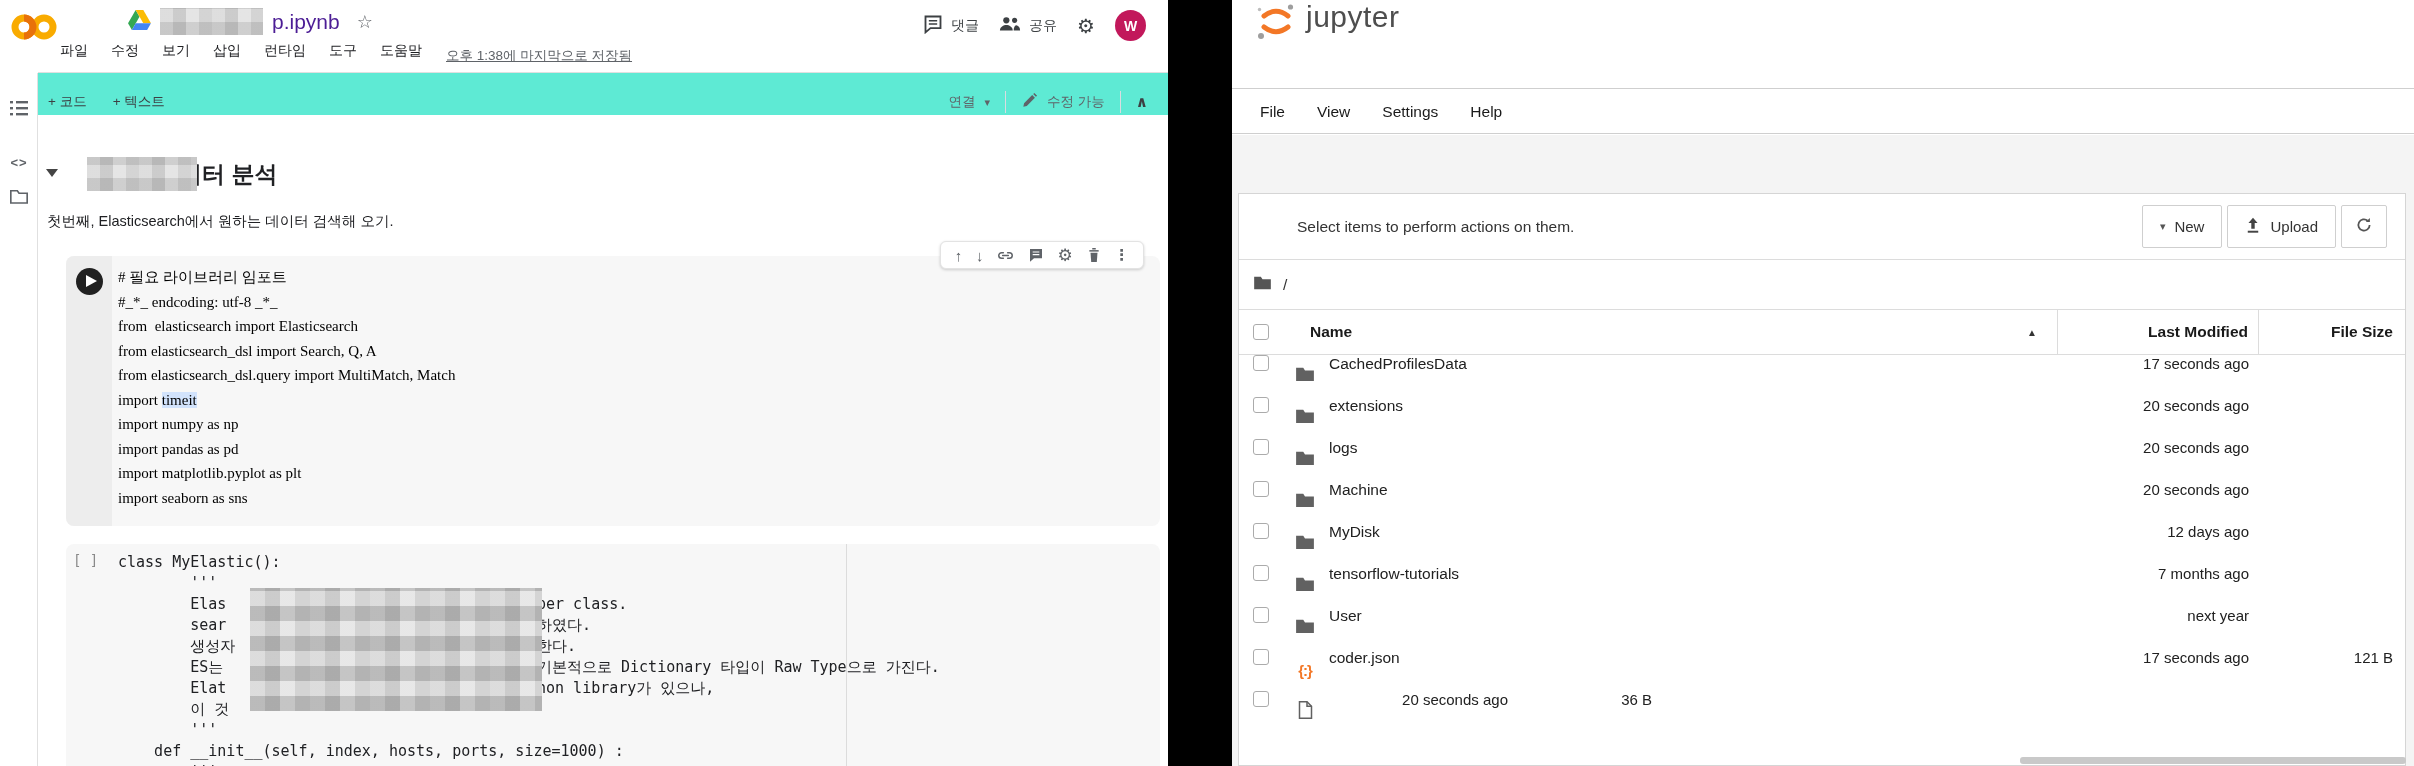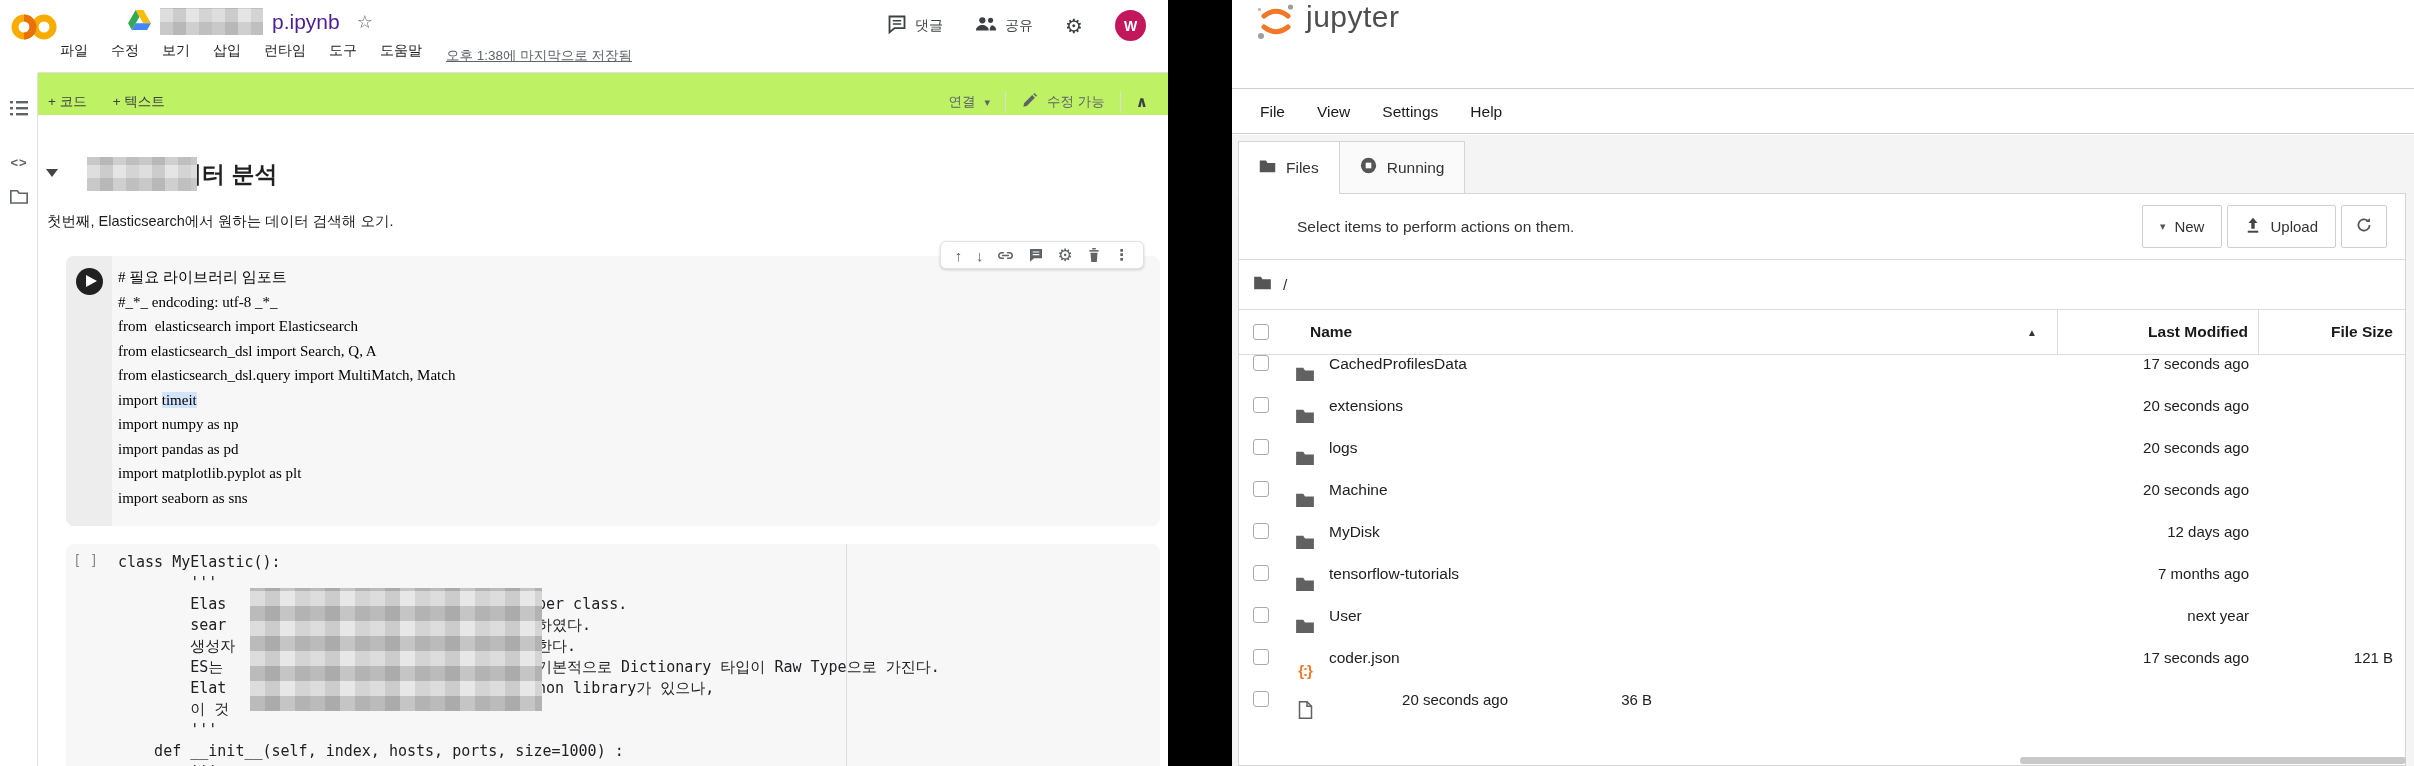--- a/index.html
+++ b/index.html
@@ -15,27 +15,27 @@
   .cl-star { font-size:18px; color:#5f6368; margin-left:8px; }
   .mosaic {
     background:
       repeating-linear-gradient(0deg, rgba(120,120,120,.18) 0 13px, rgba(255,255,255,.10) 13px 26px),
       repeating-linear-gradient(90deg, #dadada 0 13px, #c6c6c6 13px 26px, #e2e2e2 26px 39px, #cfcfcf 39px 52px);
   }
   .mosaic-title { width:103px; height:27px; }
   .cl-menurow { position:absolute; left:60px; top:42px; display:flex; align-items:center; gap:23px; font-size:14px; color:#202124; }
   .cl-menurow .menu-item { cursor:default; }
   .cl-savestatus { margin-left:14px; font-size:13.5px; color:#5f6368; text-decoration:underline; }
-  .cl-actions { position:absolute; right:22px; top:10px; display:flex; align-items:center; gap:32px; color:#3c4043; }
+  .cl-actions { position:absolute; right:22px; top:10px; display:flex; align-items:center; gap:20px; color:#3c4043; }
   .cl-action { display:flex; align-items:center; gap:8px; font-size:14px; color:#3c4043; }
   .glyph-gear { font-size:20px; color:#3c4043; }
   .cl-avatar { width:31px; height:31px; border-radius:50%; background:#C2185B; color:#fff; font-size:14px; font-weight:bold; display:flex; align-items:center; justify-content:center; }
 
   .cl-toolbar { position:absolute; left:38px; right:0; top:72px; height:60px; border-top:1px solid #e0e0e0; border-bottom:1px solid #e0e0e0;
-    display:flex; justify-content:space-between; padding:0 20px 0 10px; background:#bef264; }
+    display:flex; justify-content:space-between; padding:0 20px 0 10px; background:#5eead4; }
   .cl-toolbar-left { display:flex; align-items:center; gap:26px; }
   .tb-btn { font-size:13.5px; color:#3c4043; display:flex; align-items:center; gap:6px; }
   .cl-toolbar-right { display:flex; align-items:center; gap:15px; color:#5f6368; }
   .connect { display:flex; align-items:center; gap:9px; font-size:13.5px; color:#5f6368; }
   .caret-down { font-size:11px; color:#5f6368; }
   .tb-div { width:1px; height:22px; background:#dadce0; }
   .editmode { display:flex; align-items:center; gap:9px; font-size:13.5px; color:#5f6368; }
   .chev-up { font-size:15px; color:#3c4043; font-weight:bold; }
 
   .cl-rail { position:absolute; left:0; top:73px; bottom:0; width:38px; background:#fff; border-right:1px solid #e0e0e0; }
@@ -330,39 +330,20 @@
 
     <div class="jp-menubar">
 
     <span class="jp-menu-item">File</span>
         <span class="jp-menu-item">View</span>
         <span class="jp-menu-item">Settings</span>
         <span class="jp-menu-item">Help</span>
       </div>
 
     <div class="jp-body">
-      <div class="jp-tabs">
-        <span class="jp-tab active">
-          <span>
-            <svg width="17" height="14" viewBox="0 0 22 18">
-                <path d="M1 2 h8 l2 3 h10 v12 h-20 z" fill="#555"></path>
-              </svg>
-          </span>
-          <span>Files</span>
-        </span>
-        <span class="jp-tab inactive">
-          <span>
-            <svg width="17" height="17" viewBox="0 0 20 20">
-                <circle cx="10" cy="10" r="9" fill="#555"></circle>
-                <rect x="6.7" y="6.7" width="6.6" height="6.6" fill="#fff"></rect>
-              </svg>
-          </span>
-          <span>Running</span>
-        </span>
-      </div>
 
       <div class="jp-panel">
 
         <div class="jp-actionrow">
           <span class="jp-hint">Select items to perform actions on them.</span>
           <span class="jp-btns">
             <span class="jp-btn">
               <span class="caret-down" style="color:#555;">▾</span>
               <span>New</span>
             </span>

